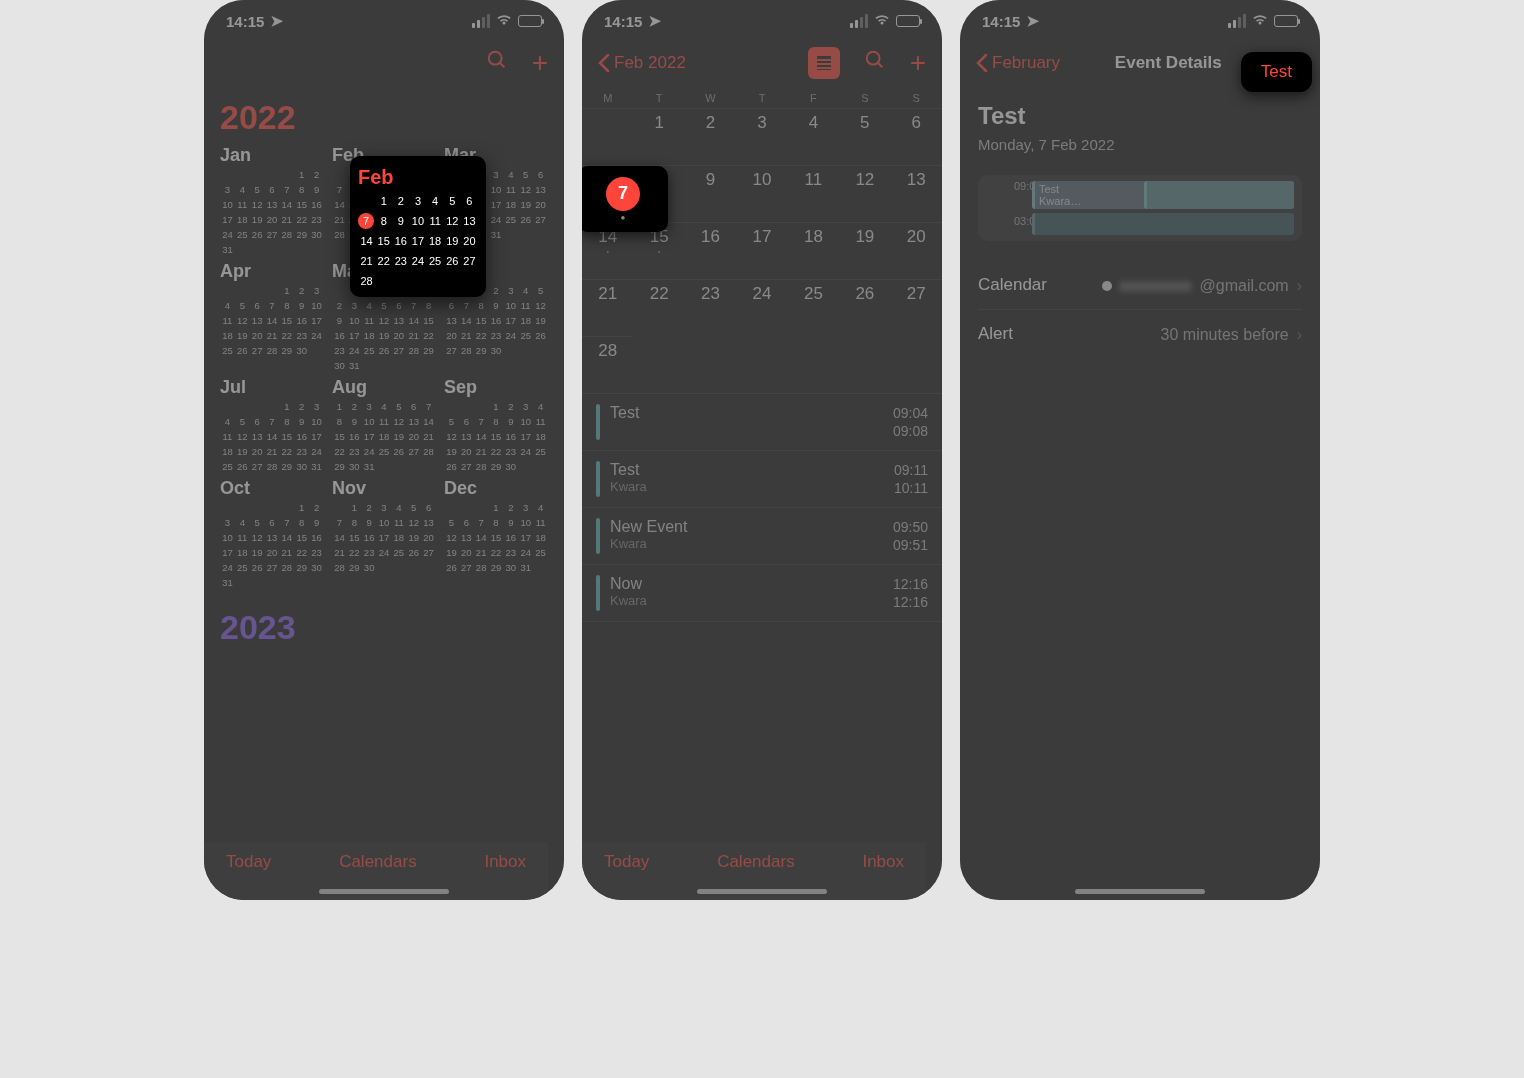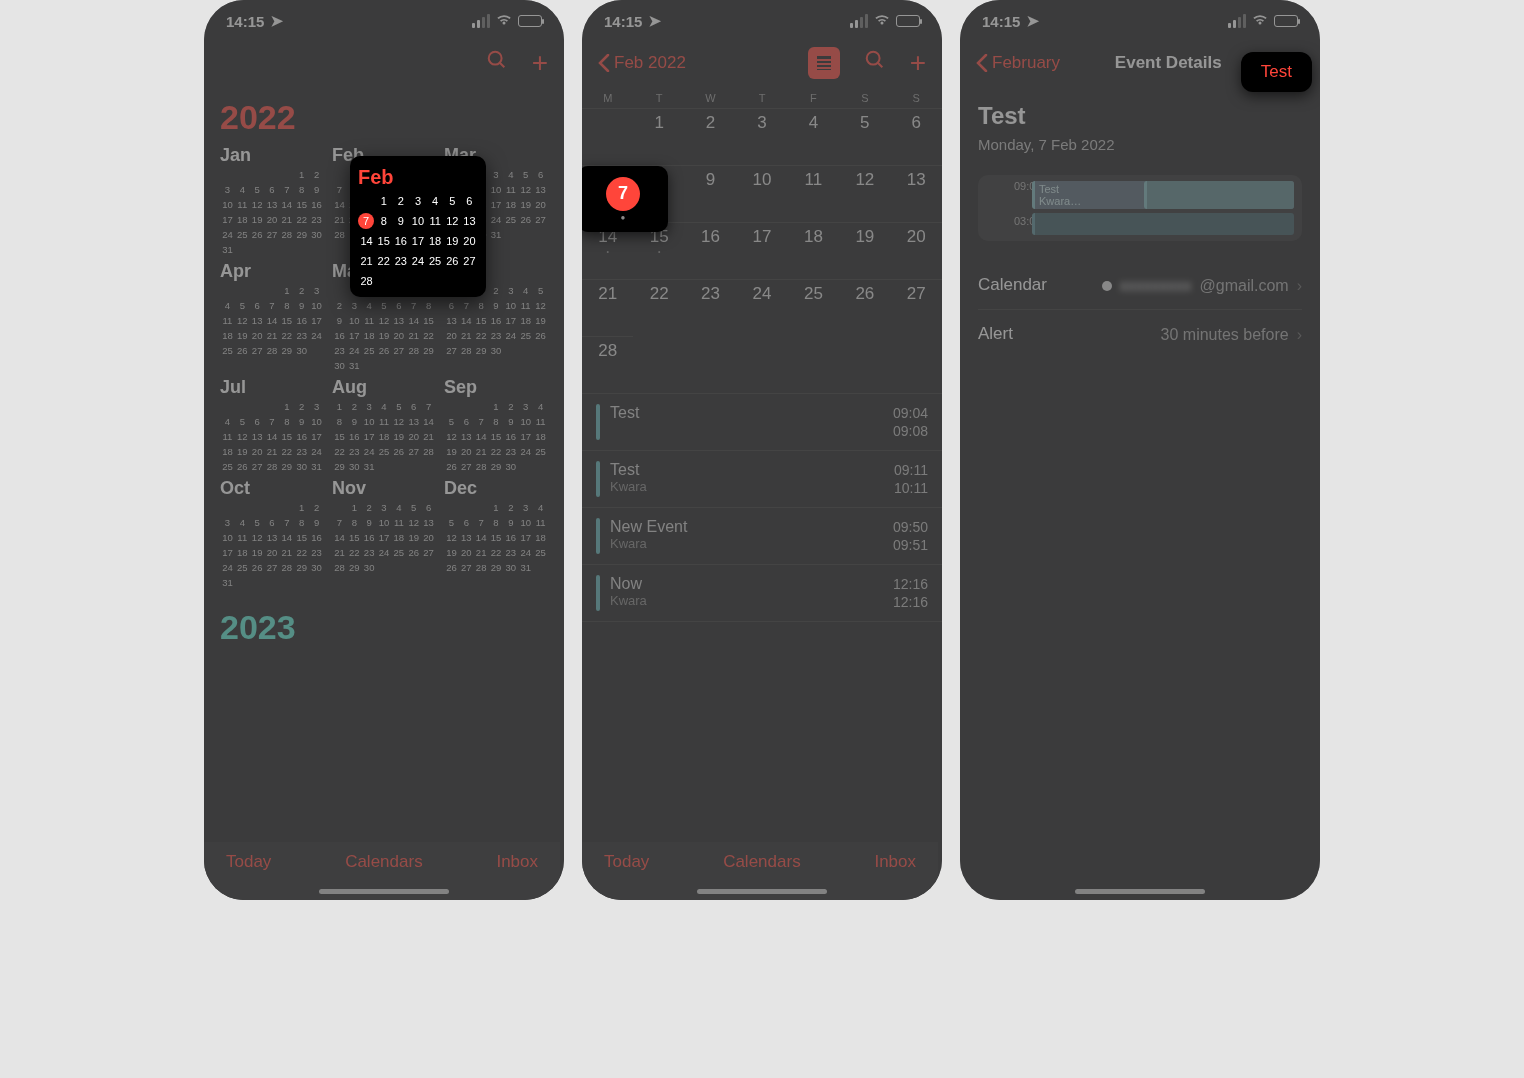--- a/index.html
+++ b/index.html
@@ -58,36 +58,36 @@
     align-items:center;
     justify-content:space-between;
     padding: 0 16px;
   }
   .accent { color:#ff453a; }
   .back-btn { display:flex;align-items:center;gap:4px;font-size:17px;}
   .nav-icons { display:flex; gap:24px; align-items:center; font-size:22px;}
   .nav-title { font-size:17px; font-weight:600;}
 
   .bottom-tab {
-    position:absolute; bottom:0; left:0; right:4px;
+    position:absolute; bottom:0; left:0; right:16px;
     height: 58px;
     display:flex;
     justify-content:space-between;
     align-items:center;
     padding: 0 22px 18px 22px;
     font-size:17px;
     background: rgba(40,40,42,0.7);
   }
   .home-ind { position:absolute; bottom:6px; left:50%; transform:translateX(-50%);
     width:130px;height:5px;background:#ccc;border-radius:3px;}
 
   
   .year-scroll { flex:1; overflow:hidden; padding:6px 16px 70px 16px;}
   .year-label { font-size:34px; font-weight:700; color:#ff453a; margin:4px 0 8px 0;}
-  .year-label.muted { color:#5eead4;}
+  .year-label.muted { color:#8b5cf6;}
   .months-grid { display:grid; grid-template-columns: repeat(3,1fr); gap:4px 8px;}
   .mini-month {}
   .mini-name { font-size:18px; font-weight:600; margin-bottom:2px;}
   .mini-cal { display:grid; grid-template-columns: repeat(7,1fr); row-gap:1px;}
   .mini-cal span { font-size:9.5px; color:#ccc; text-align:center; line-height:14px;}
   .feb-highlight {
     position:absolute;
     background:#000;
     border-radius:10px;
     box-shadow:0 6px 20px rgba(0,0,0,0.6);

